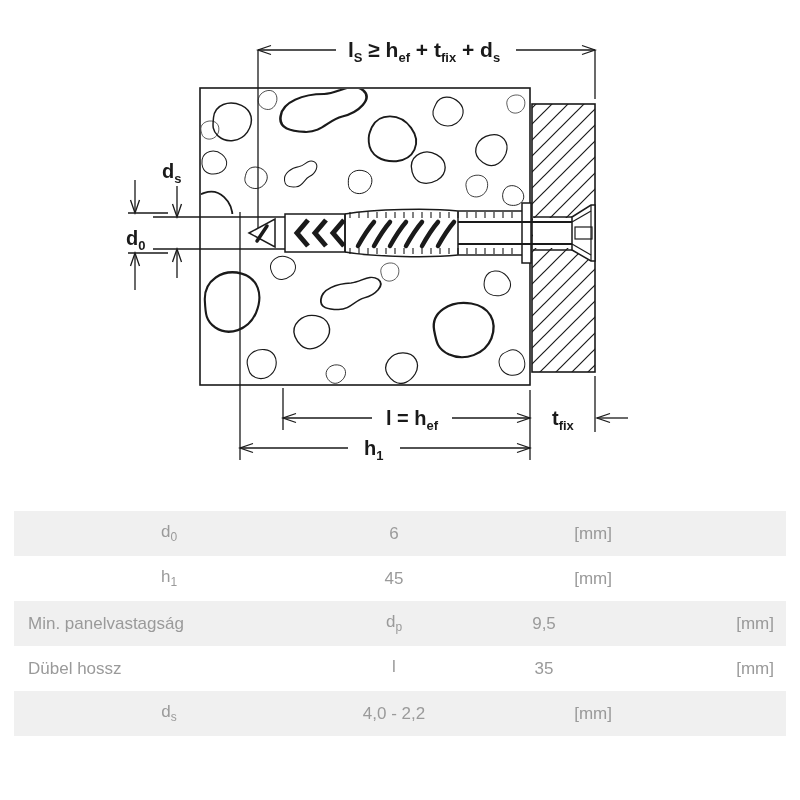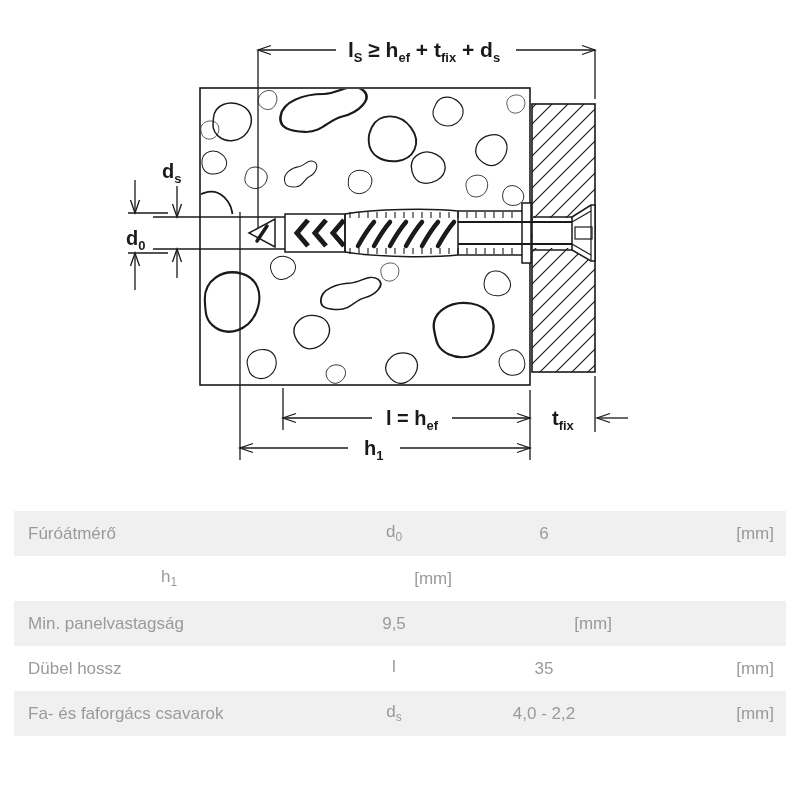--- a/index.html
+++ b/index.html
@@ -165,39 +165,39 @@
   <text x="412" y="425" font-size="20" text-anchor="middle"><tspan>l = h</tspan><tspan dy="5" font-size="13">ef</tspan></text>
 
   <text x="364" y="455" font-size="20"><tspan>h</tspan><tspan dy="5" font-size="13">1</tspan></text>
 
   <text x="552" y="425" font-size="20"><tspan>t</tspan><tspan dy="5" font-size="13">fix</tspan></text>
 </svg>
 </div>
 
 <div class="spec-table">
   <div class="spec-row shaded">
-    <div class="cell-label">Fúróátmérő</div>
     <div class="cell-symbol"><span>d</span><sub>0</sub></div>
     <div class="cell-value">6</div>
     <div class="cell-unit">[mm]</div>
   </div>
   <div class="spec-row">
     <div class="cell-symbol"><span>h</span><sub>1</sub></div>
+    <div class="cell-value">45</div>
     <div class="cell-unit">[mm]</div>
   </div>
   <div class="spec-row shaded">
     <div class="cell-label">Min. panelvastagság</div>
+    <div class="cell-symbol"><span>d</span><sub>p</sub></div>
     <div class="cell-value">9,5</div>
     <div class="cell-unit">[mm]</div>
   </div>
   <div class="spec-row">
     <div class="cell-label">Dübel hossz</div>
     <div class="cell-symbol"><span>l</span><sub></sub></div>
     <div class="cell-value">35</div>
     <div class="cell-unit">[mm]</div>
   </div>
   <div class="spec-row shaded">
-    <div class="cell-label">Fa- és faforgács csavarok</div>
     <div class="cell-symbol"><span>d</span><sub>s</sub></div>
     <div class="cell-value">4,0 - 2,2</div>
     <div class="cell-unit">[mm]</div>
   </div>
 </div>
 
 </body></html>

